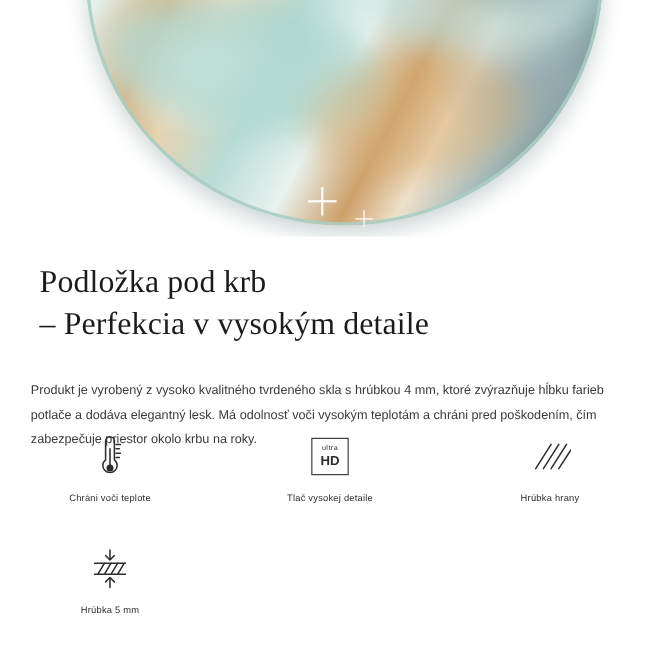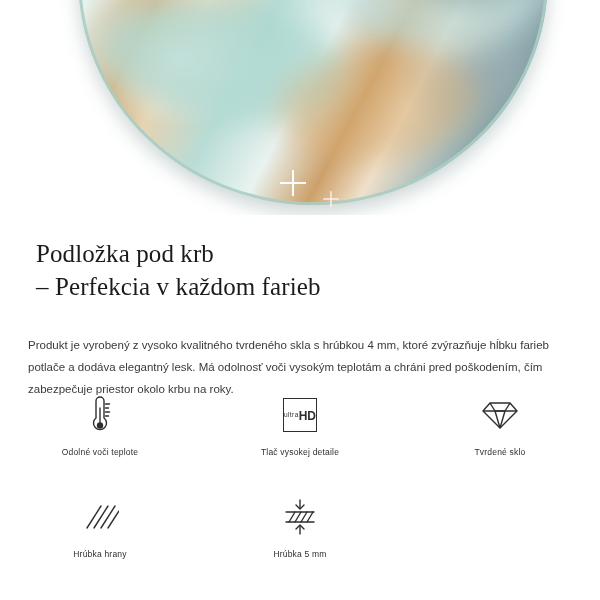--- a/index.html
+++ b/index.html
@@ -101,21 +101,21 @@
   .content {
     position: absolute;
     left: 0;
     top: 215px;
     width: 600px;
   }
   .headline {
     margin: 0;
     padding: 22px 36px 0 36px;
     font-family: "Liberation Serif", serif;
-    font-size: 25px;
+    font-size: 29px;
     line-height: 1.33;
     font-weight: 400;
     color: #1b1b1b;
     letter-spacing: 0.1px;
   }
   .headline .line2 {
     display: block;
   }
   .paragraph {
     margin: 12px;
@@ -154,21 +154,21 @@
     font-size: 8.5px;
     color: #2e2e2e;
     letter-spacing: 0.2px;
     text-align: center;
   }
   .ultrahd-box {
     width: 32px;
     height: 32px;
     border: 1.5px solid #2e2e2e;
     display: flex;
-    flex-direction: row;
+    flex-direction: column;
     align-items: center;
     justify-content: center;
     line-height: 1;
   }
   .ultrahd-box .u1 { font-size: 6.5px; letter-spacing: 0.4px; color: #2e2e2e; }
   .ultrahd-box .u2 { font-size: 12px; font-weight: bold; color: #2e2e2e; margin-top: 1px; }
 </style>
 </head>
 <body>
 
@@ -184,65 +184,53 @@
       <div class="swirl s6"></div>
     </div>
     <div class="hero-edge"></div>
     <div class="hero-sparkle sp1"></div>
     <div class="hero-sparkle sp2"></div>
   </div>
 
   <div class="content">
     <h1 class="headline">
       <span>Podložka pod krb</span>
-      <span class="line2">– Perfekcia v každom farieb</span>
+      <span class="line2">– Perfekcia v vysokým detaile</span>
     </h1>
     <p class="paragraph">Produkt je vyrobený z vysoko kvalitného tvrdeného skla s hrúbkou 4 mm, ktoré zvýrazňuje hĺbku farieb potlače a dodáva elegantný lesk. Má odolnosť voči vysokým teplotám a chráni pred poškodením, čím zabezpečuje priestor okolo krbu na roky.</p>
   </div>
 
   <div class="features">
 
     <div class="feature">
       <div class="feature-icon">
         <svg width="34" height="40" viewBox="0 0 34 40" fill="none" stroke="#2e2e2e" stroke-width="1.4" stroke-linecap="round">
           <path d="M13 6 a4 4 0 0 1 8 0 v17 a6.5 6.5 0 1 1 -8 0 z"></path>
           <line x1="17" y1="13" x2="17" y2="28"></line>
           <circle cx="17" cy="30.5" r="3.2" fill="#2e2e2e" stroke="none"></circle>
           <line x1="22.5" y1="9" x2="26.5" y2="9"></line>
           <line x1="22.5" y1="13" x2="25.5" y2="13"></line>
           <line x1="22.5" y1="17" x2="26.5" y2="17"></line>
           <line x1="22.5" y1="21" x2="25.5" y2="21"></line>
         </svg>
       </div>
-      <div class="feature-label">Odolné voči teplote</div>
+      <div class="feature-label">Chráni voči teplote</div>
     </div>
 
     <div class="feature">
       <div class="feature-icon">
         <div class="ultrahd-box">
           <span class="u1">ultra</span>
           <span class="u2">HD</span>
         </div>
       </div>
       <div class="feature-label">Tlač vysokej detaile</div>
     </div>
 
 
-    <div class="feature">
-      <div class="feature-icon">
-        <svg width="40" height="36" viewBox="0 0 40 36" fill="none" stroke="#2e2e2e" stroke-width="1.4" stroke-linejoin="round">
-          <path d="M10 6 H30 L37 14 L20 31 L3 14 z"></path>
-          <path d="M3 14 H37"></path>
-          <path d="M10 6 L15 14 L20 31"></path>
-          <path d="M30 6 L25 14 L20 31"></path>
-          <path d="M15 14 H25"></path>
-        </svg>
-      </div>
-      <div class="feature-label">Tvrdené sklo</div>
-    </div>
 
     <div class="feature">
       <div class="feature-icon">
         <svg width="38" height="34" viewBox="0 0 38 34" fill="none" stroke="#2e2e2e" stroke-width="1.4" stroke-linecap="round">
           <path d="M6 28 L20 6"></path>
           <path d="M13 28 L27 6"></path>
           <path d="M20 28 L34 6"></path>
           <path d="M27 28 L38 11"></path>
         </svg>
       </div>

